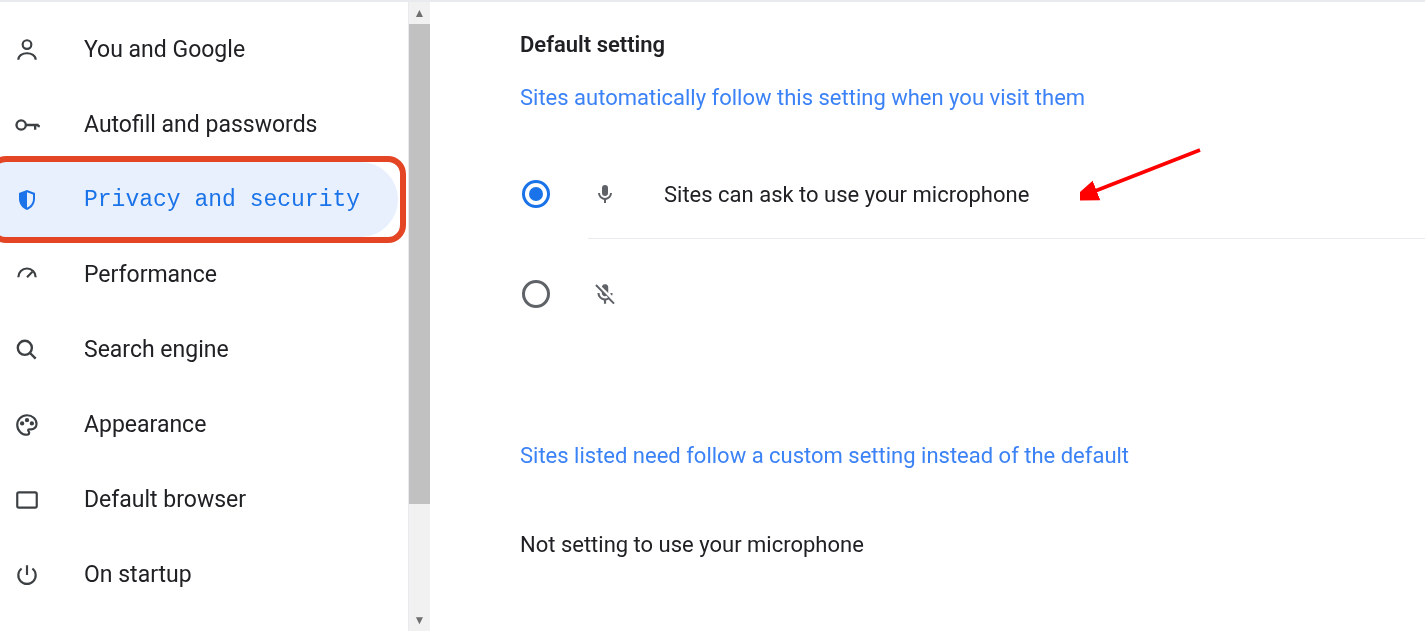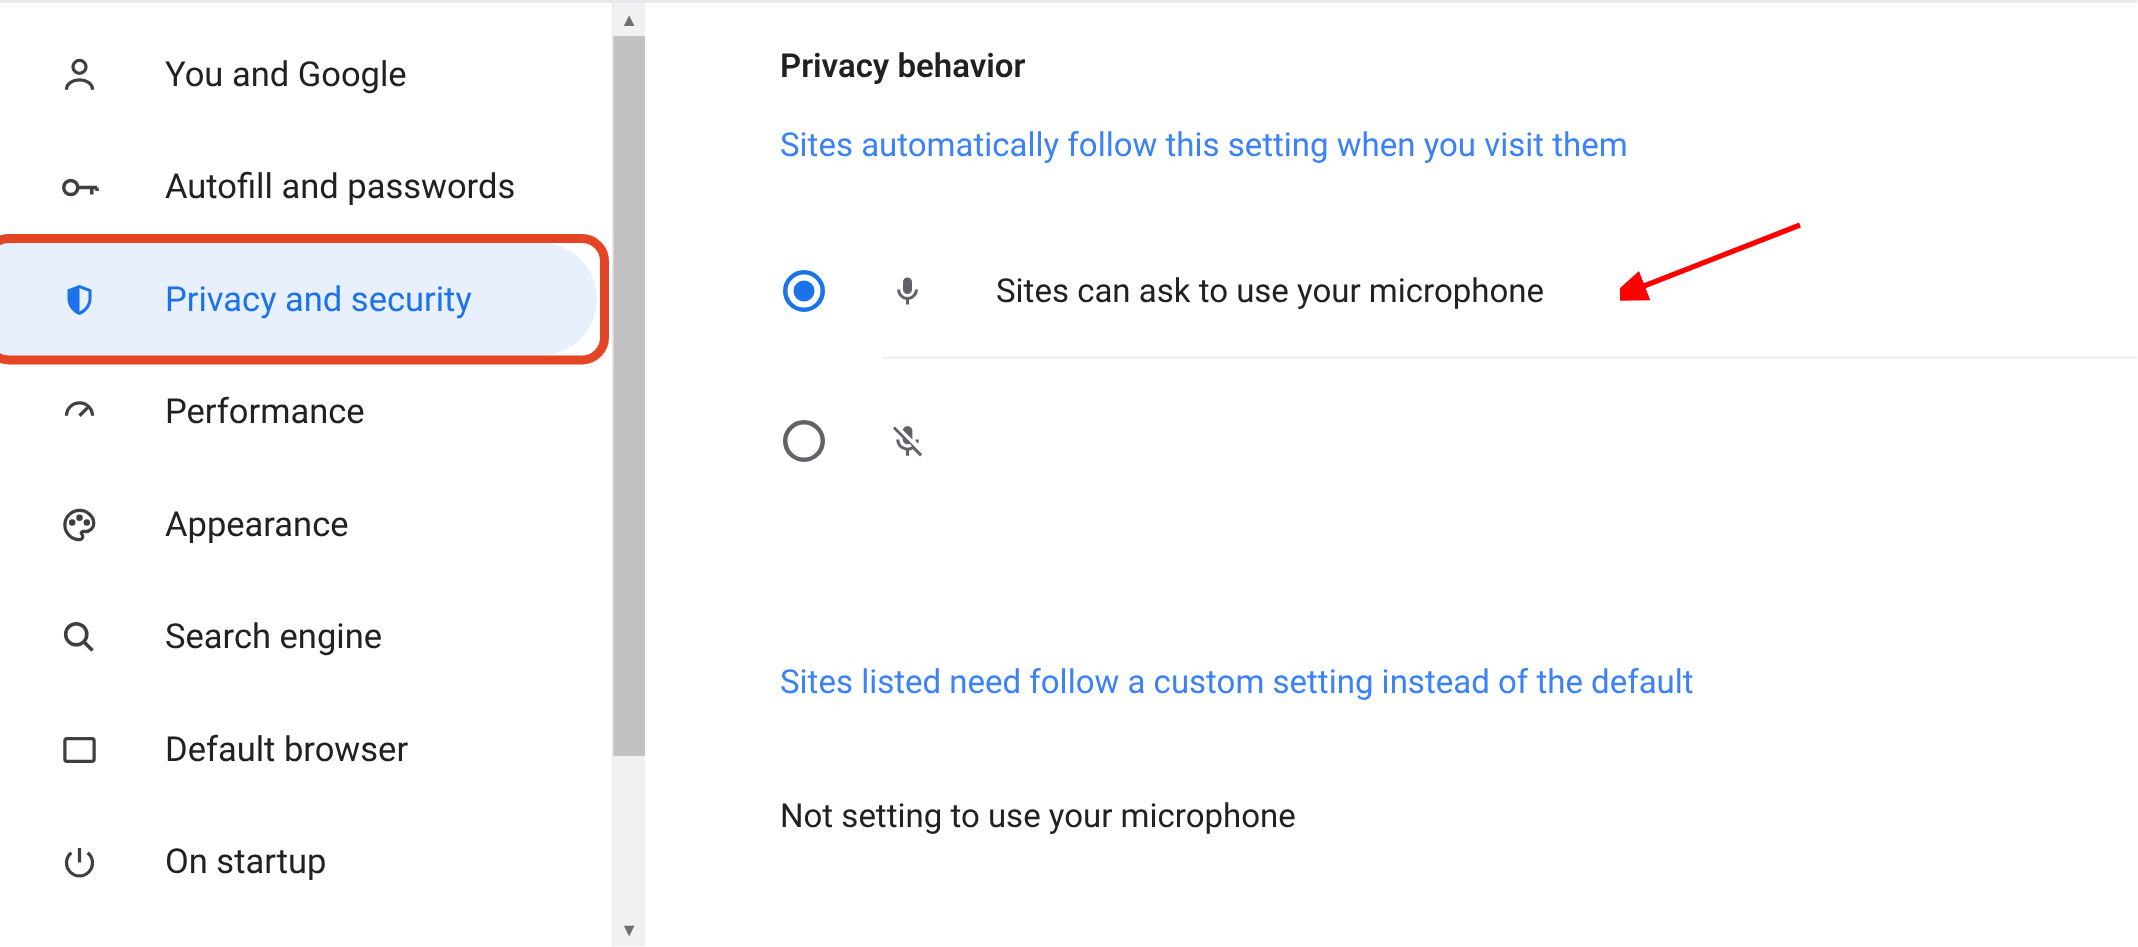--- a/index.html
+++ b/index.html
@@ -23,38 +23,39 @@
     background: #fff;
   }
   .sidebar {
     flex: 1;
     padding-top: 10px;
   }
   .sb-item {
     display: flex;
     align-items: center;
     height: 75px;
-    padding-left: 38px;
+    padding-left: 12px;
     cursor: pointer;
     margin-right: 10px;
     position: relative;
   }
   .sb-icon {
     width: 30px; height: 30px;
     display: flex; align-items: center; justify-content: center;
     margin-right: 42px;
     color: #3c4043;
   }
   .sb-label {
     font-size: 23px;
     color: #202124;
   }
   .sb-active {
     background: #e8f0fe;
     border-radius: 0 40px 40px 0;
+    font-family: Liberation Mono, monospace;
   }
   .sb-active .sb-label { color: #1a73e8; }
   .sb-active .sb-icon { color: #1a73e8; }
   .highlight-frame {
     position: absolute;
     top: -6px; right: -8px; bottom: -6px; left: -12px;
     border: 6px solid #e34525;
     border-radius: 18px;
     pointer-events: none;
   }
@@ -183,38 +184,38 @@
           <svg width="26" height="26" viewBox="0 0 24 24" fill="none" stroke="currentColor" stroke-width="2">
             <path d="M4 14a8 8 0 1 1 16 0"></path>
               <path d="M12 14 L17 9"></path>
           </svg>
         </span>
         <span class="sb-label">Performance</span>
       </div>
 
       <div class="sb-item">
         <span class="sb-icon">
+          <svg width="26" height="26" viewBox="0 0 24 24" fill="none" stroke="currentColor" stroke-width="2.2">
+            <circle cx="10" cy="10" r="6.5"></circle>
+              <path d="M20 20 L15 15"></path>
+          </svg>
+        </span>
+        <span class="sb-label">Search engine</span>
+      </div>
+
+      <div class="sb-item">
+        <span class="sb-icon">
           <svg width="26" height="26" viewBox="0 0 24 24" fill="none" stroke="currentColor" stroke-width="2">
             <path d="M12 3a9 9 0 1 0 0 18c1 0 2-.8 2-2 0-.6-.3-1.1-.7-1.5-.4-.4-.3-1 .2-1.3.7-.4 1.5-.2 2.3-.2 2.5 0 5-2 5-5 0-4.4-4-8-8.8-8z"></path>
             <circle cx="7.5" cy="10.5" r="1"></circle>
               <circle cx="12" cy="7.5" r="1"></circle>
               <circle cx="16.5" cy="10.5" r="1"></circle>
           </svg>
         </span>
         <span class="sb-label">Appearance</span>
-      </div>
-
-      <div class="sb-item">
-        <span class="sb-icon">
-          <svg width="26" height="26" viewBox="0 0 24 24" fill="none" stroke="currentColor" stroke-width="2.2">
-            <circle cx="10" cy="10" r="6.5"></circle>
-              <path d="M20 20 L15 15"></path>
-          </svg>
-        </span>
-        <span class="sb-label">Search engine</span>
       </div>
 
       <div class="sb-item">
         <span class="sb-icon">
           <svg width="26" height="26" viewBox="0 0 24 24" fill="none" stroke="currentColor" stroke-width="2">
             <rect x="3" y="5" width="18" height="14" rx="1.5"></rect>
           </svg>
         </span>
         <span class="sb-label">Default browser</span>
       </div>
@@ -236,21 +237,21 @@
       <div class="vscroll-thumb" style="height:480px"></div>
       <div style="flex:1"></div>
       <div class="vscroll-arrow-down">▼</div>
     </div>
   </div>
 
   <div class="gutter"></div>
 
   <div class="main">
 
-    <div class="section-h">Privacy behavior</div>
+    <div class="section-h">Default setting</div>
     <div class="section-sub">Sites automatically follow this setting when you visit them</div>
 
     <div class="radio-row">
       <div class="radio-outer on">
         <div class="radio-inner"></div>
       </div>
       <span class="row-icon">
         <svg width="24" height="24" viewBox="0 0 24 24" fill="currentColor">
           <path d="M12 14a3 3 0 0 0 3-3V6a3 3 0 0 0-6 0v5a3 3 0 0 0 3 3z"></path>
           <path d="M7 11a5 5 0 0 0 10 0h2a7 7 0 0 1-6 6.9V21h-2v-3.1A7 7 0 0 1 5 11h2z"></path>

